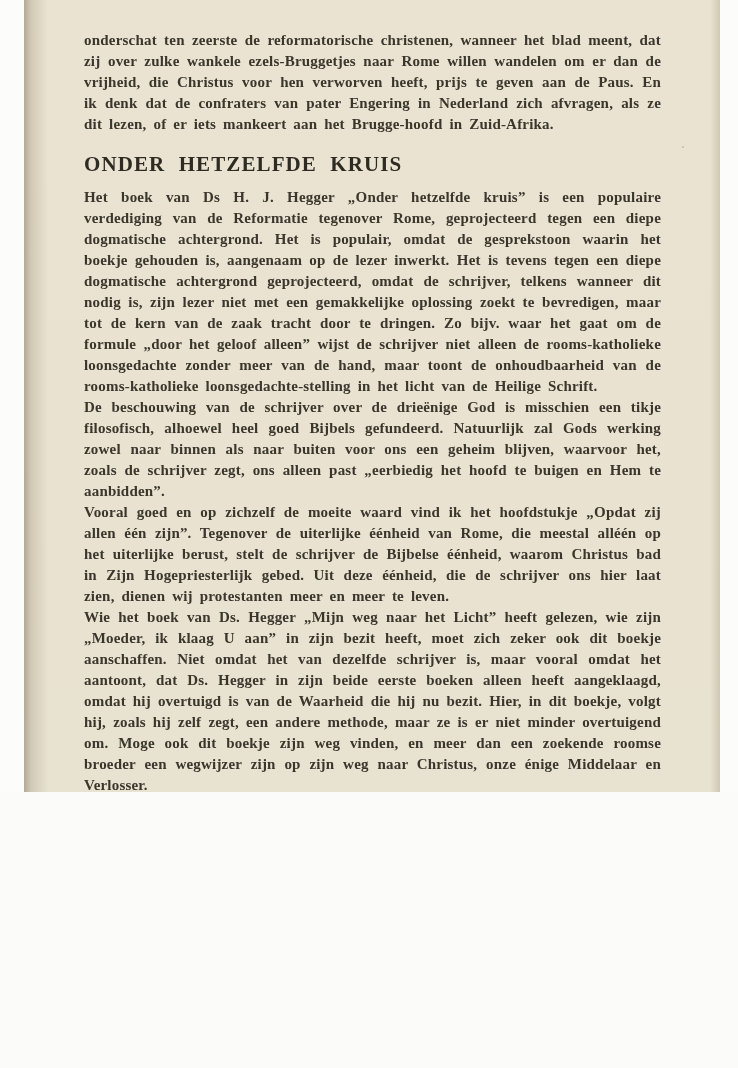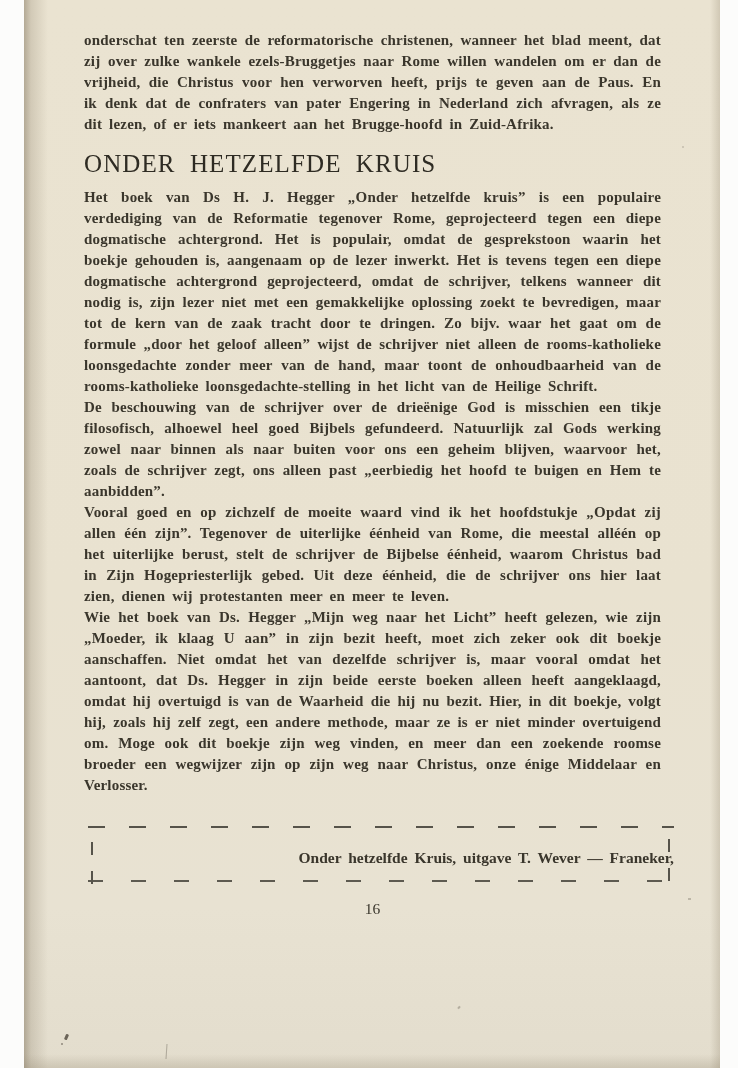--- a/index.html
+++ b/index.html
@@ -3,21 +3,21 @@
 <meta charset="utf-8">
 <style>
   html, body {
     margin: 0; padding: 0;
     width: 738px; height: 1068px;
     background: #fbfbf9;
     font-family: "Liberation Serif", "DejaVu Serif", serif;
   }
   .scan {
     position: relative;
-    width: 738px; height: 1068px;
+    width: 738px; height: 792px;
     overflow: hidden;
     background: #fcfcfb;
   }
   
   .page {
     position: absolute;
     left: 24px; top: 0;
     width: 696px; height: 1068px;
     background: linear-gradient(180deg, #eae3d1 0%, #e9e2d0 55%, #e8e2d2 85%, #e3ddcd 100%);
   }
@@ -47,26 +47,26 @@
     word-spacing: 3px;
     letter-spacing: 0.2px;
   }
   .sig {
     display: block;
     text-align: right;
     margin-top: -21px;
   }
   h1.heading {
     margin: 16px 0 10px 0;
-    font-size: 25px;
+    font-size: 21px;
     line-height: 26px;
     letter-spacing: 1.1px;
     word-spacing: 7px;
     color: #2e2b23;
-    font-weight: normal;
+    font-weight: bold;
   }
   
   .ad-box {
     position: relative;
     margin: 30px -13px 0 4px;
     padding: 17px 0 9px 0;
     text-align: center;
   }
   .dash-h {
     position: absolute; left: 0; right: 0; height: 2px;

